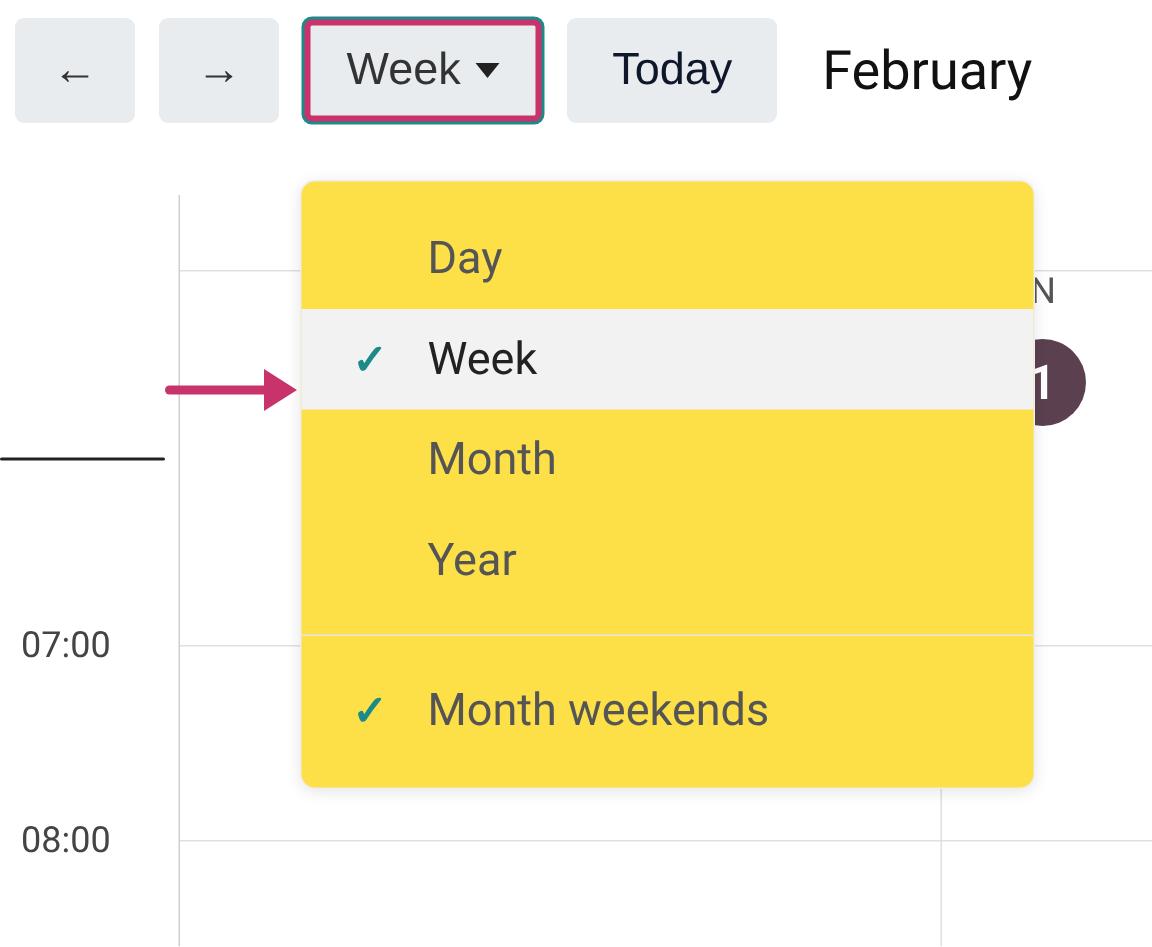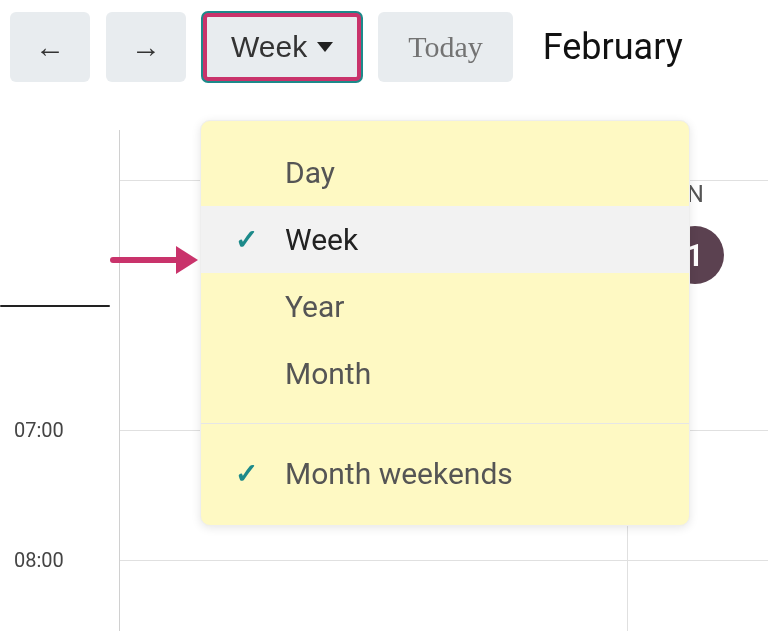--- a/index.html
+++ b/index.html
@@ -45,22 +45,21 @@
   }
   .btn-view .caret {
     width: 0; height: 0;
     border-left: 8px solid transparent;
     border-right: 8px solid transparent;
     border-top: 10px solid #222;
   }
   .btn-today {
     padding: 0 30px;
     font-size: 30px;
-    color: #737373;
-    font-family: Liberation Serif, serif;
+    color: #0f172a;
   }
   .month-label {
     font-size: 36px;
     color: #111;
     margin-left: 14px;
   }
 
   .grid {
     position: absolute;
     left: 0; right: 0; bottom: 0;
@@ -68,21 +67,21 @@
   }
   .timecol {
     position: absolute;
     left: 0; top: 0; bottom: 0;
     width: 120px;
     border-right: 1px solid #d0d0d0;
   }
   .time-label {
     position: absolute;
     left: 14px;
-    font-size: 20px;
+    font-size: 24px;
     color: #444;
     transform: translateY(-50%);
   }
   .hr-line {
     position: absolute;
     left: 120px; right: 0;
     height: 1px;
     background: #e0e0e0;
   }
   .partial-time {
@@ -127,21 +126,21 @@
     right: 0;
     width: 1px;
     background: #e0e0e0;
   }
 
   .dropdown {
     position: absolute;
     top: 120px;
     left: 200px;
     width: 490px;
-    background: #fef9c3;
+    background: #fde047;
     border-radius: 10px;
     box-shadow: 0 2px 10px rgba(0,0,0,0.10);
     border: 1px solid #eee;
     padding: 18px 0;
     z-index: 10;
   }
   .menu-item {
     display: flex;
     align-items: center;
     padding: 16px 30px 16px 34px;
@@ -231,25 +230,25 @@
   <div class="menu-item">
     <span class="check invisible">✓</span>
     <span>Day</span>
   </div>
   <div class="menu-item selected">
     <span class="check">✓</span>
     <span>Week</span>
   </div>
   <div class="menu-item">
     <span class="check invisible">✓</span>
+    <span>Month</span>
+  </div>
+  <div class="menu-item">
+    <span class="check invisible">✓</span>
     <span>Year</span>
-  </div>
-  <div class="menu-item">
-    <span class="check invisible">✓</span>
-    <span>Month</span>
   </div>
   <div class="divider"></div>
   <div class="menu-item">
     <span class="check">✓</span>
     <span>Month weekends</span>
   </div>
 </div>
 
 <div class="callout-arrow">
   <div class="shaft"></div>

